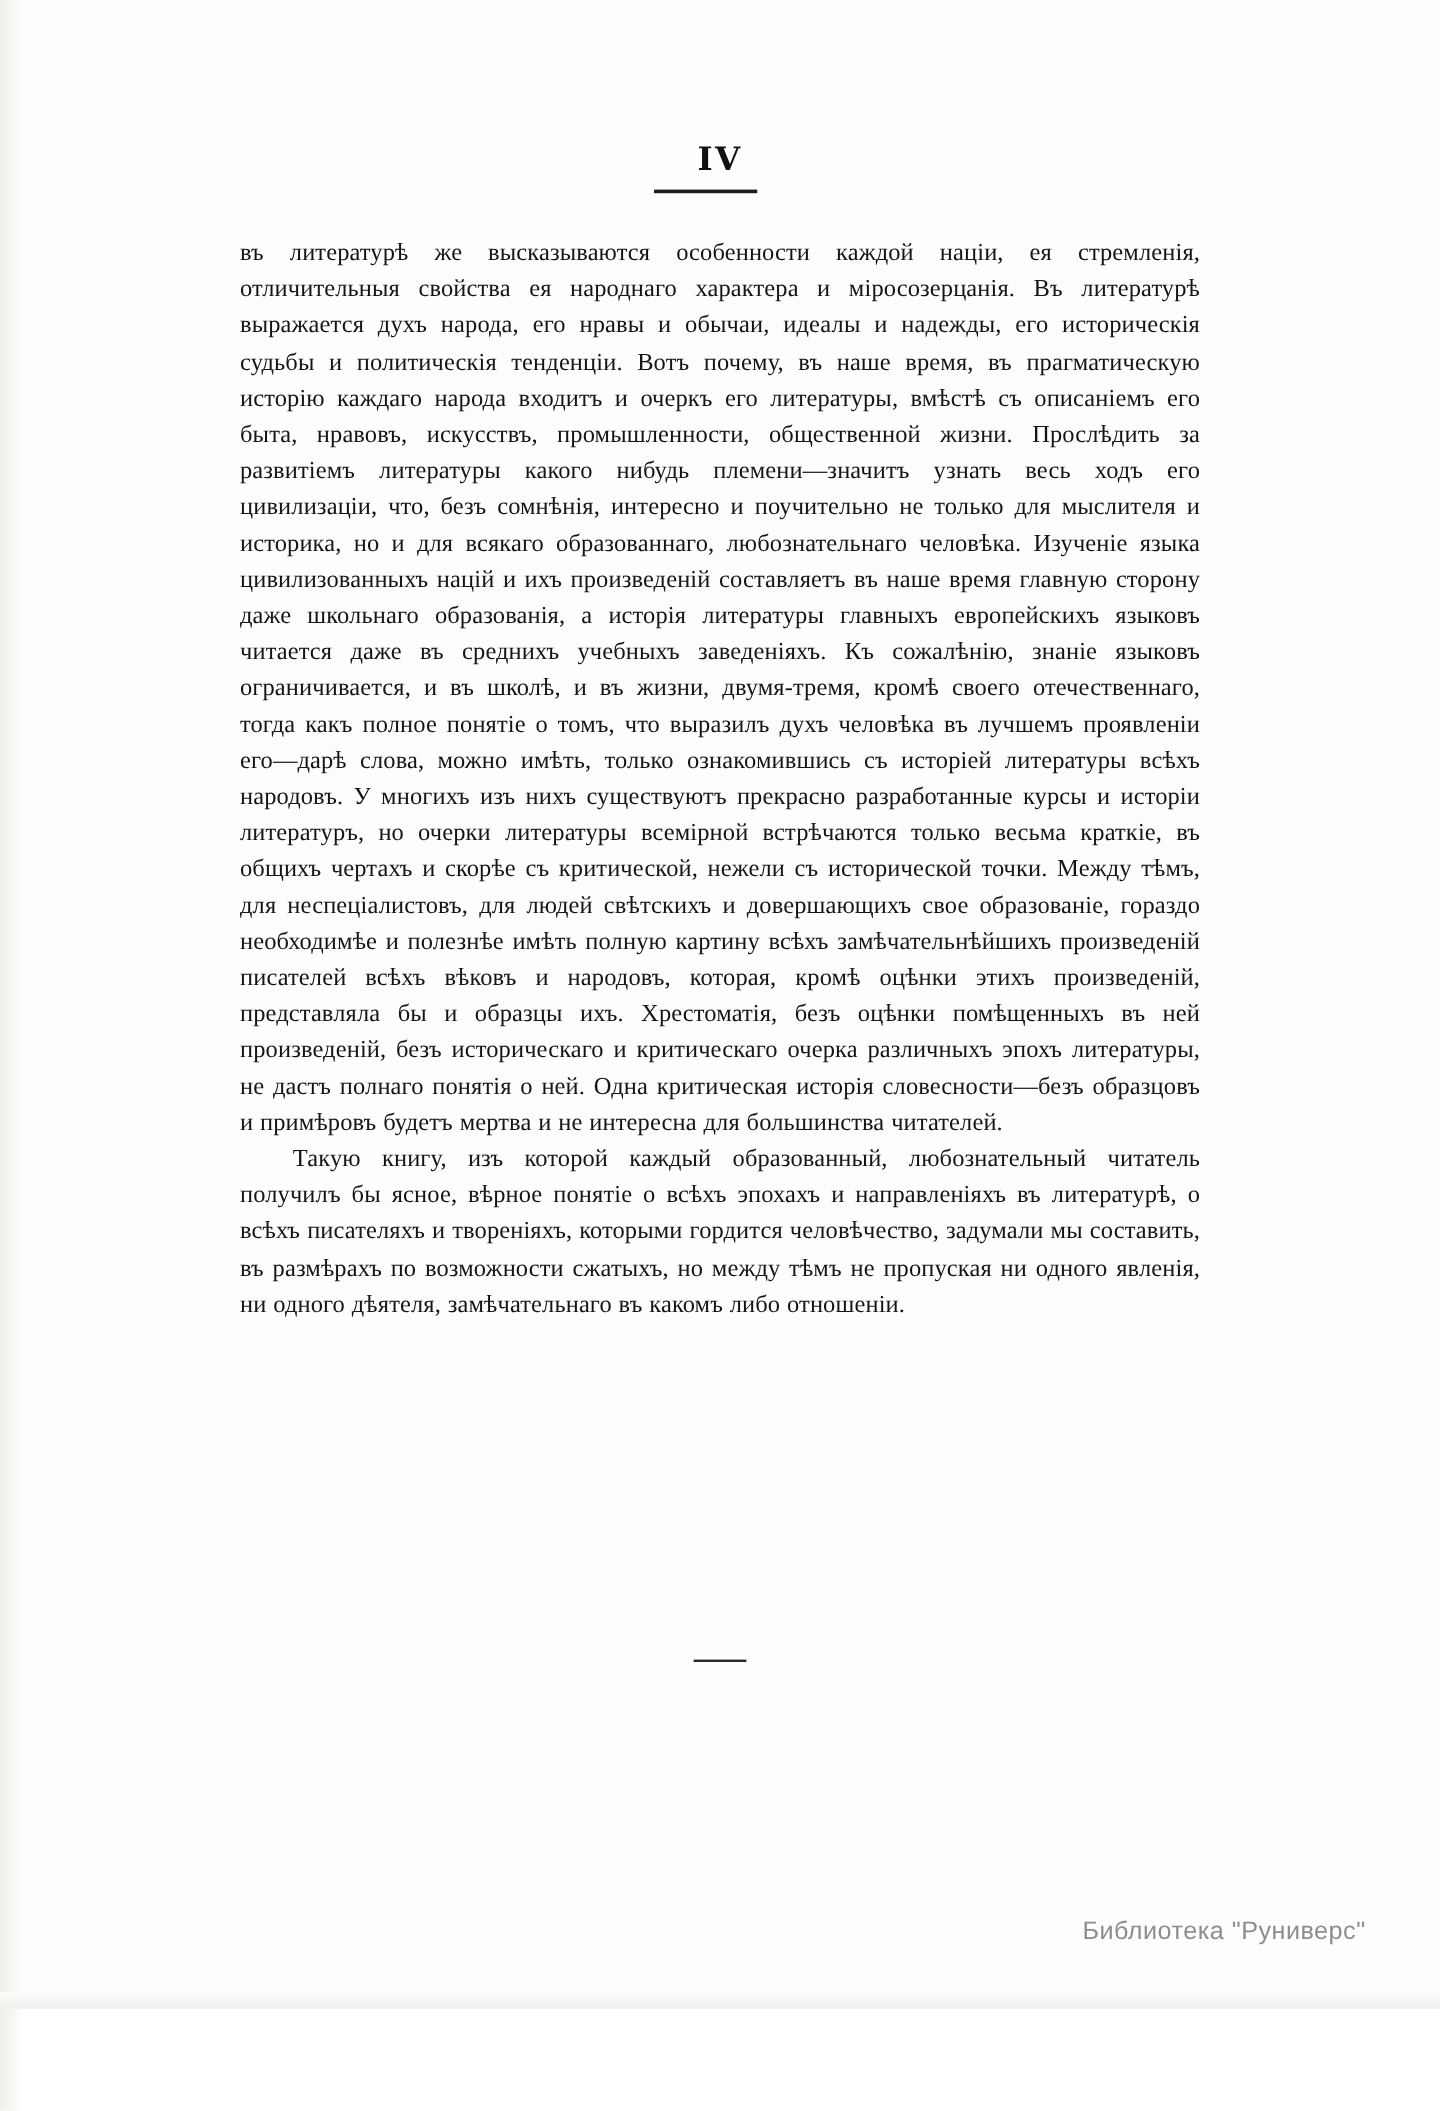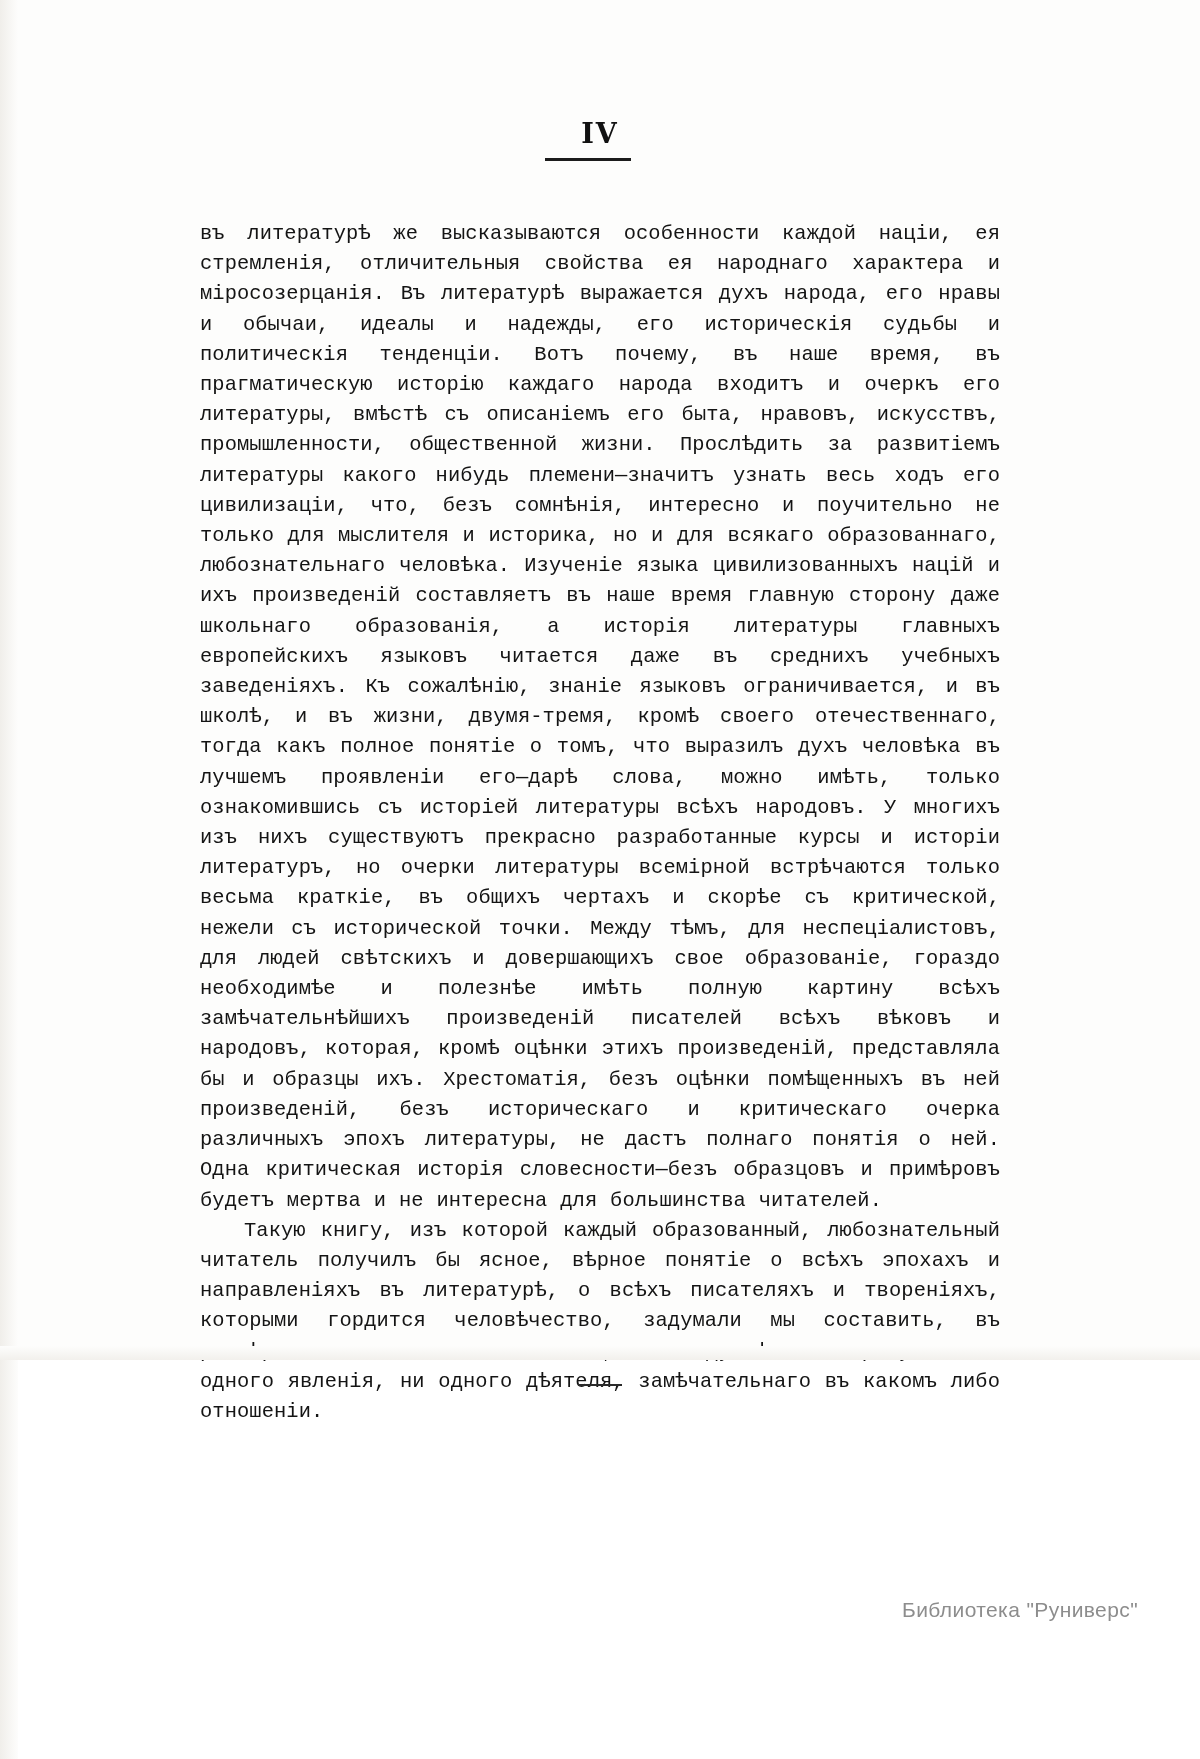--- a/index.html
+++ b/index.html
@@ -12,21 +12,21 @@
     height: 1759px;
     position: relative;
     font-family: "Liberation Serif", serif;
     color: #1a1a1a;
     overflow: hidden;
   }
   .page {
     position: absolute;
     top: 0; left: 0;
     width: 1200px;
-    height: 1360px;
+    height: 1674px;
     background: #fdfdfc;
   }
   .page-number {
     position: absolute;
     top: 118px;
     left: 0;
     width: 1200px;
     text-align: center;
     font-size: 27px;
     font-weight: bold;
@@ -44,25 +44,24 @@
   }
   .body-text {
     position: absolute;
     top: 196px;
     left: 200px;
     width: 800px;
     font-size: 20.4px;
     line-height: 30.2px;
     text-align: justify;
     text-justify: inter-word;
-    font-family: Liberation Mono, monospace;
+    font-family: Liberation Serif, serif;
     color: #141414;
     letter-spacing: 0.1px;
     word-spacing: 0.5px;
-    margin-top: 23px;
   }
   .body-text p {
     margin: 0;
     text-indent: 0;
   }
   .body-text p.indent {
     text-indent: 44px;
   }
   .rule-bottom {
     position: absolute;

